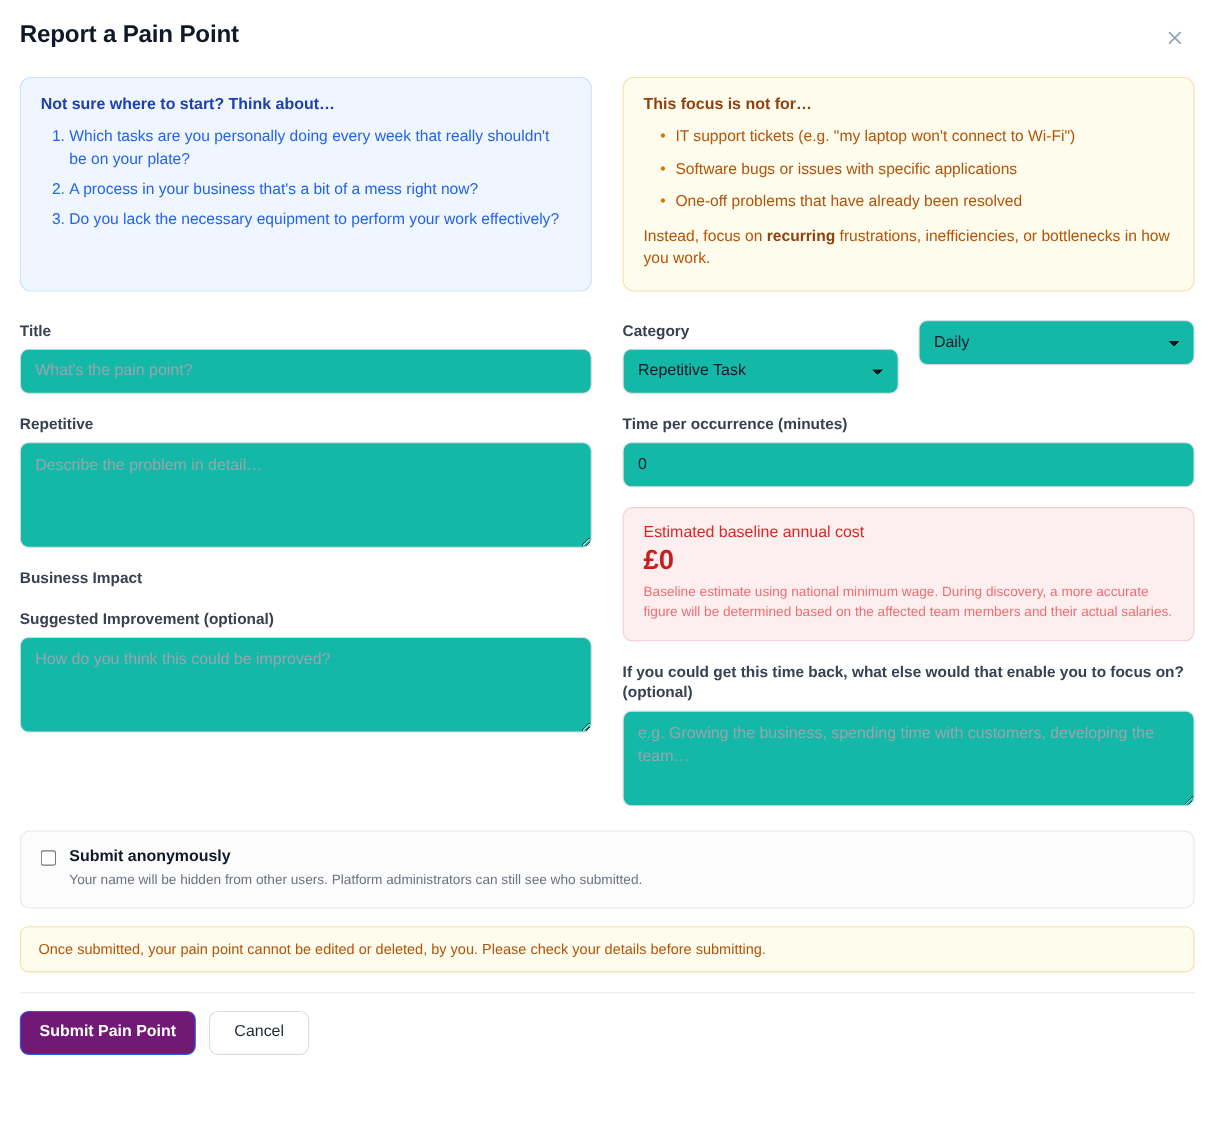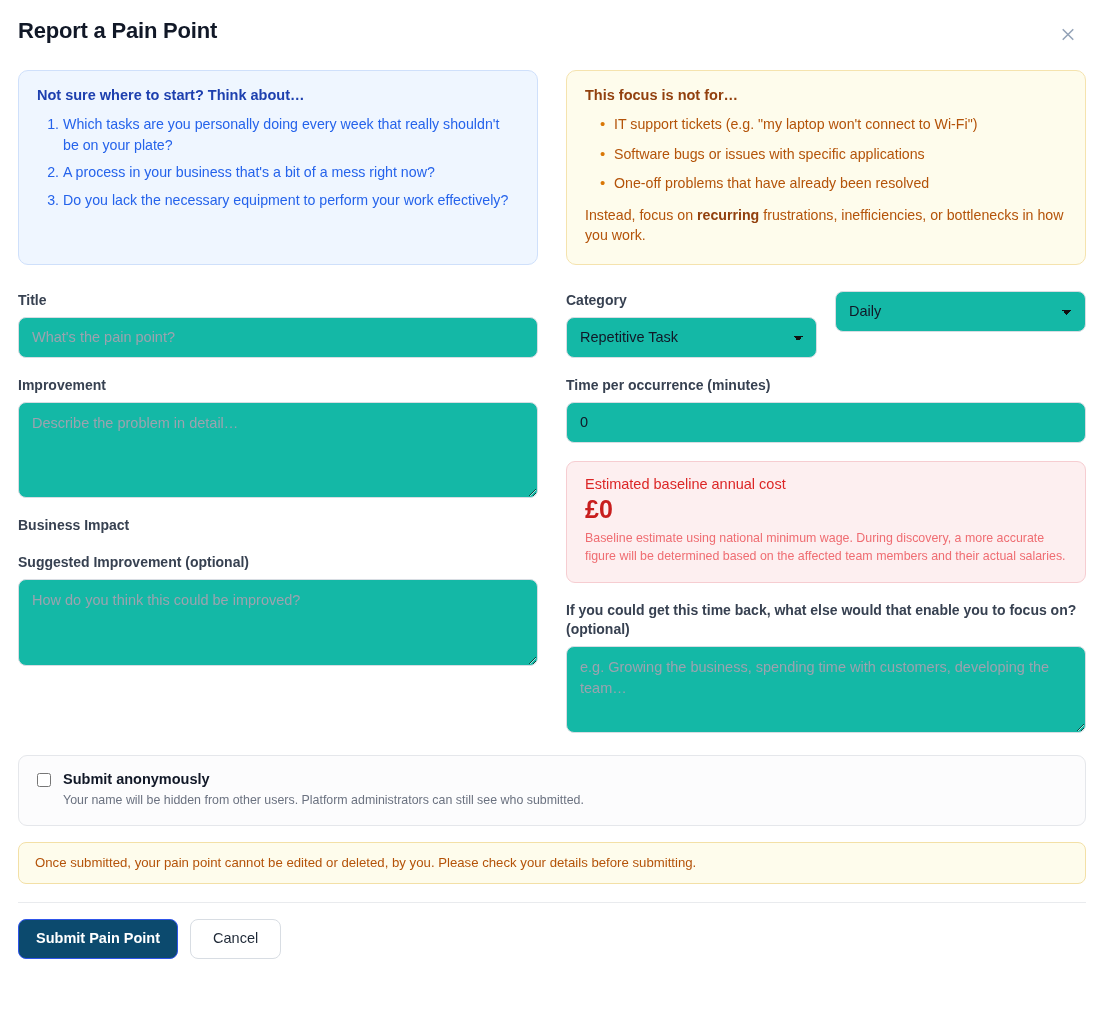--- a/index.html
+++ b/index.html
@@ -117,21 +117,21 @@
     border-radius: 8px; padding: 11px 16px;
     font-size: 13.2px; color: #b45309; line-height: 1.4;
   }
 
   
   .footer { margin-top: 18px; border-top: 1px solid #e9ebee; padding-top: 16px; display: flex; gap: 12px; }
   .btn {
     font-family: "Liberation Sans", sans-serif; font-size: 14.5px; font-weight: 700;
     border-radius: 8px; cursor: pointer; padding: 10px 17px; line-height: 1.2;
   }
-  .btn-primary { background: #0c4a6e; color: #ffffff; border: 1px solid #2f55ea; }
+  .btn-primary { background: #701a75; color: #ffffff; border: 1px solid #2f55ea; }
   .btn-secondary { background: #ffffff; color: #1f2937; border: 1px solid #d8dde3; font-weight: 400; padding: 10px 22px; }
 </style>
 </head>
 <body>
 
 <div class="modal">
 
   <div class="header">
     <h1 class="page-title">Report a Pain Point</h1>
     <button class="close-btn" aria-label="Close">
@@ -168,21 +168,21 @@
   <div class="form-grid">
 
     <div class="col">
 
       <div class="field">
         <label class="fl">Title</label>
         <input class="ctl" type="text" placeholder="What's the pain point?" style="">
       </div>
 
       <div class="field">
-        <label class="fl">Improvement</label>
+        <label class="fl">Repetitive</label>
         <textarea class="ctl t-desc" placeholder="Describe the problem in detail…" style=""></textarea>
       </div>
 
       <div class="field">
         <label class="fl">Business Impact</label>
       </div>
 
       <div class="field">
         <label class="fl">Suggested Improvement (optional)</label>
         <textarea class="ctl t-improve" placeholder="How do you think this could be improved?" style=""></textarea>

